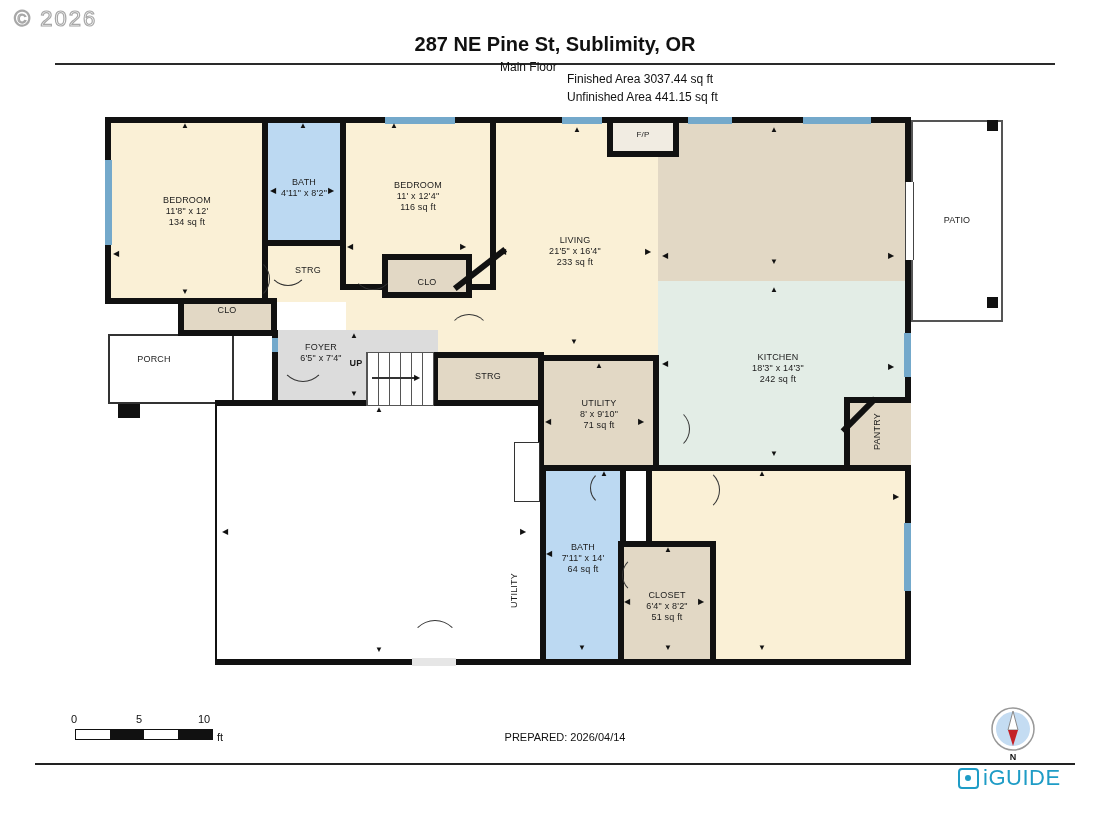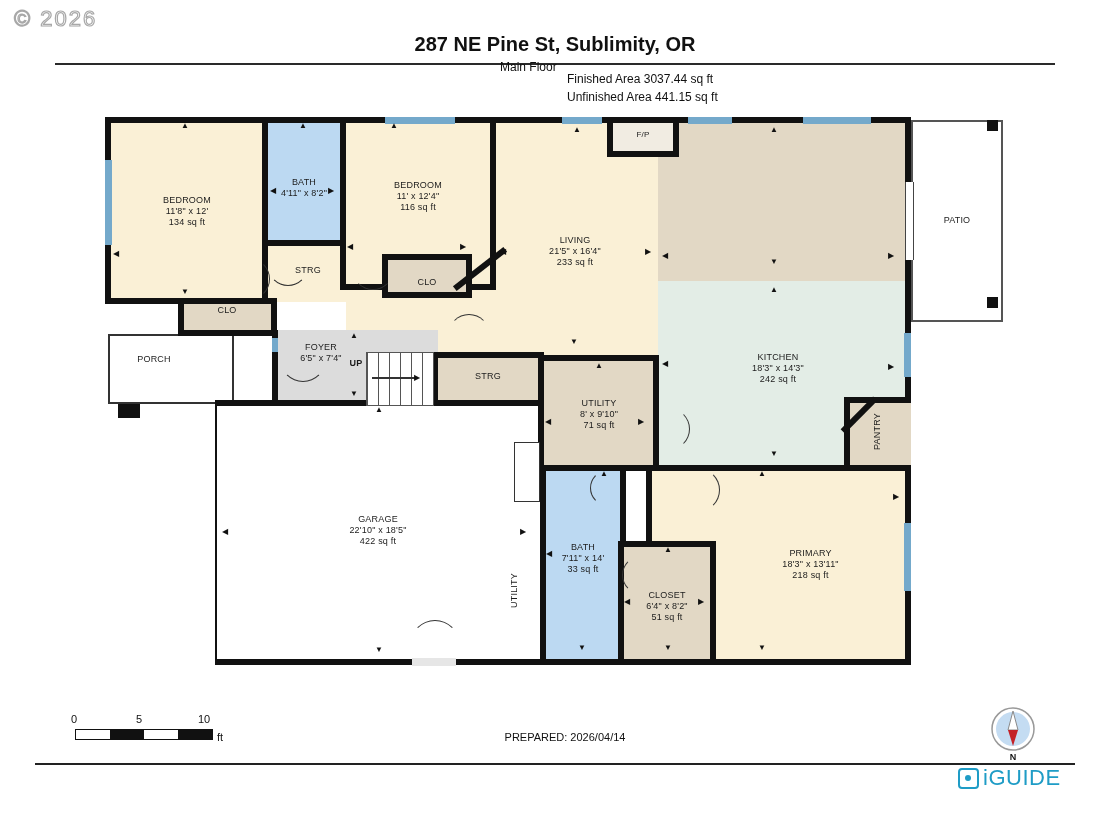--- a/index.html
+++ b/index.html
@@ -165,42 +165,32 @@
     <span>UP</span>
   </div>
   <div class="rlabel" style="left:438px;top:371px;width:100px;">
     <span>STRG</span>
   </div>
   <div class="rlabel" style="left:543px;top:398px;width:112px;">
     <span>UTILITY</span>
     <span>8' x 9'10"</span>
     <span>71 sq ft</span>
   </div>
-  <div class="rlabel" style="left:308px;top:514px;width:140px;">
-    <span>GARAGE</span>
-    <span>22'10" x 18'5"</span>
-    <span>422 sq ft</span>
-  </div>
   <div class="rlabel vert" style="left:484px;top:585px;width:60px;">
     <span>UTILITY</span>
   </div>
   <div class="rlabel" style="left:542px;top:542px;width:82px;">
     <span>BATH</span>
     <span>7'11" x 14'</span>
-    <span>33 sq ft</span>
+    <span>64 sq ft</span>
   </div>
   <div class="rlabel" style="left:620px;top:590px;width:94px;">
     <span>CLOSET</span>
     <span>6'4" x 8'2"</span>
     <span>51 sq ft</span>
-  </div>
-  <div class="rlabel" style="left:738px;top:548px;width:145px;">
-    <span>PRIMARY</span>
-    <span>18'3" x 13'11"</span>
-    <span>218 sq ft</span>
   </div>
 
   <i class="aw au" style="left:181px;top:122px;"></i>
   <i class="aw ad" style="left:181px;top:288px;"></i>
   <i class="aw al" style="left:113px;top:250px;"></i>
   <i class="aw au" style="left:299px;top:122px;"></i>
   <i class="aw al" style="left:270px;top:187px;"></i>
   <i class="aw ar" style="left:328px;top:187px;"></i>
   <i class="aw au" style="left:390px;top:122px;"></i>
   <i class="aw al" style="left:347px;top:243px;"></i>

